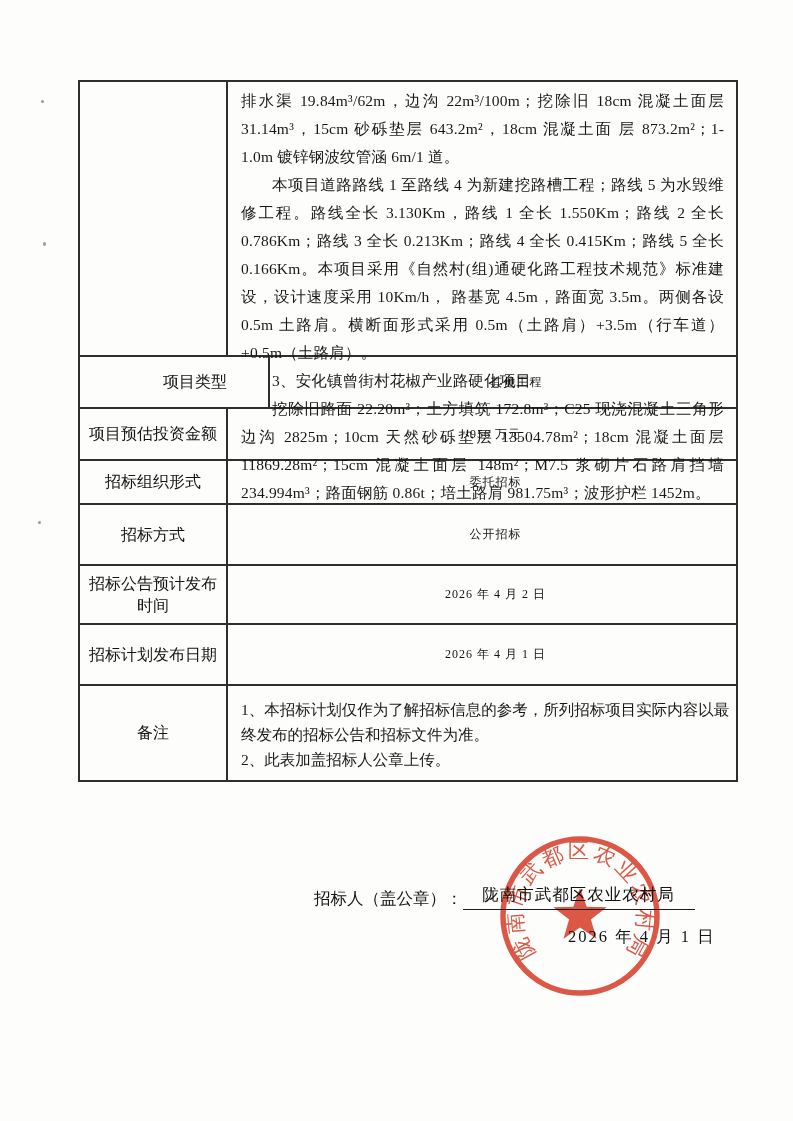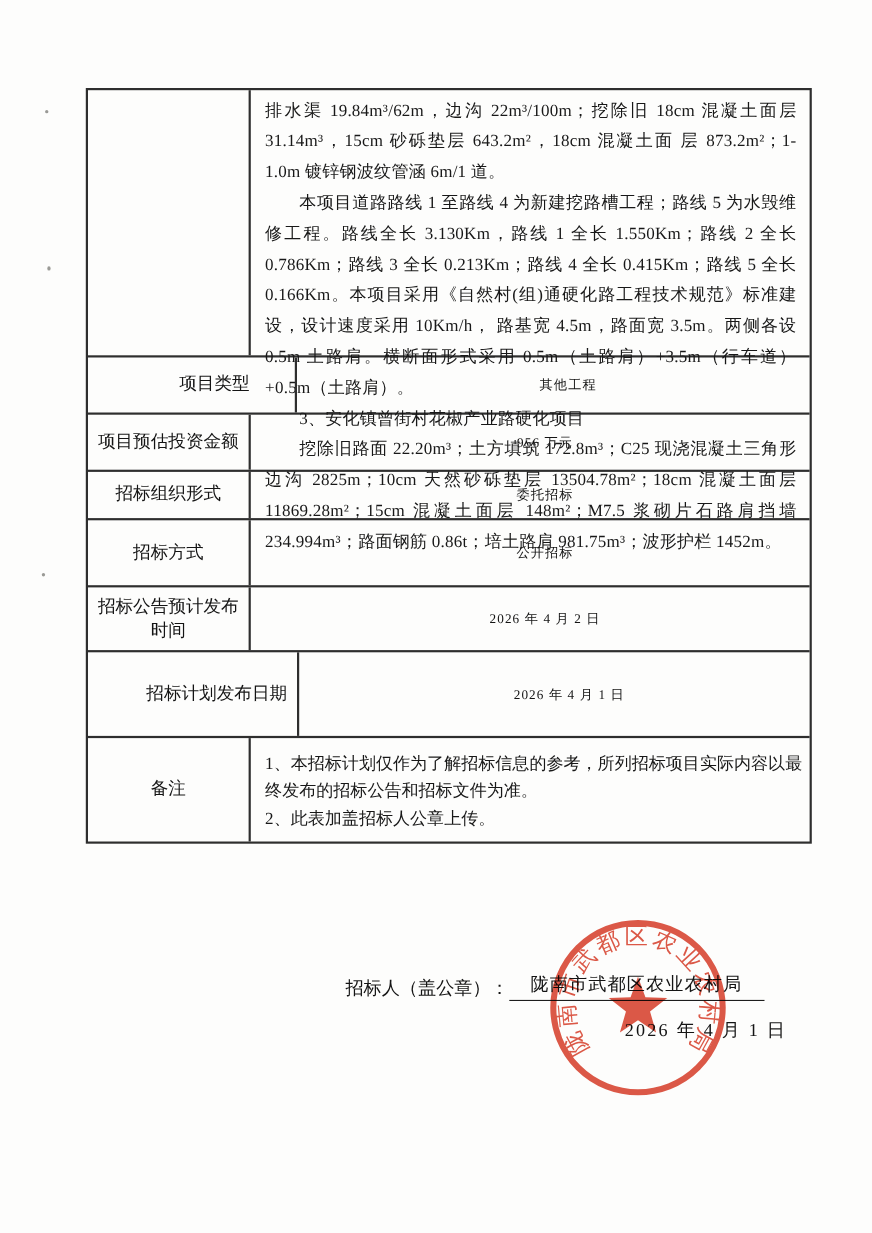--- a/index.html
+++ b/index.html
@@ -25,27 +25,27 @@
     width:148px; flex:0 0 148px;
     border-right:2px solid #2e2e2e;
     display:flex; align-items:center; justify-content:center;
     text-align:center; font-size:16px; line-height:22px; color:#141414;
     padding:0 9px;
   }
   .cell-value {
     flex:1; display:flex; align-items:center; justify-content:center;
     font-size:12px; color:#141414; text-align:center; letter-spacing:1px;margin-left:27px;
   }
-  .r-desc  { height:241px; }
+  .r-desc  { height:273px; }
   .r-type  { height:52px;padding-left:42px; }
   .r-amt   { height:52px; }
   .r-org   { height:44px; }
   .r-way   { height:61px; }
   .r-ann   { height:59px; }
-  .r-plan  { height:78px;padding-left:44px; }
+  .r-plan  { height:61px; }
   .r-rem   { height:96px; }
 
   .cell-desc {
     flex:1; display:block;
     padding:5px 12px 0 13px;
     font-size:15.5px; line-height:28px;
     text-align:justify; letter-spacing:0.2px; color:#181818;
   }
   .cell-desc p.p-indent { text-indent:2em; }
 

